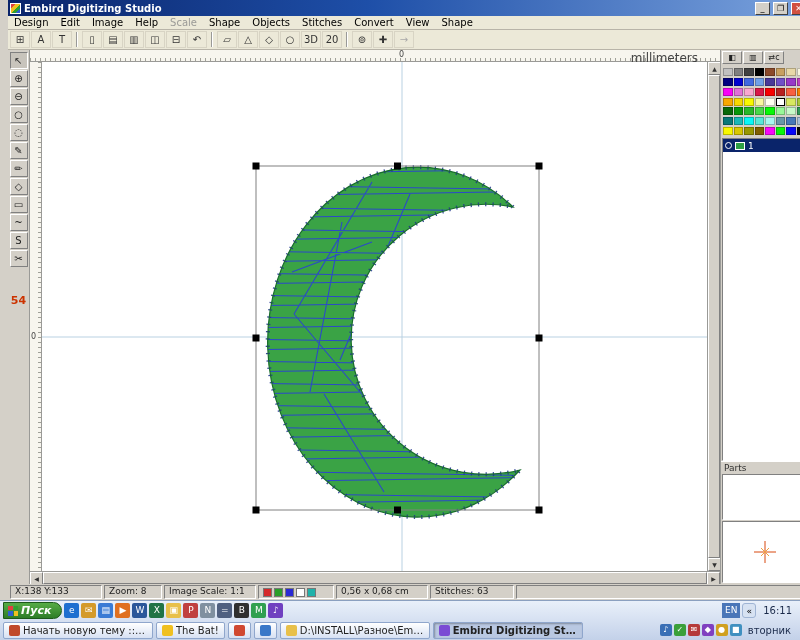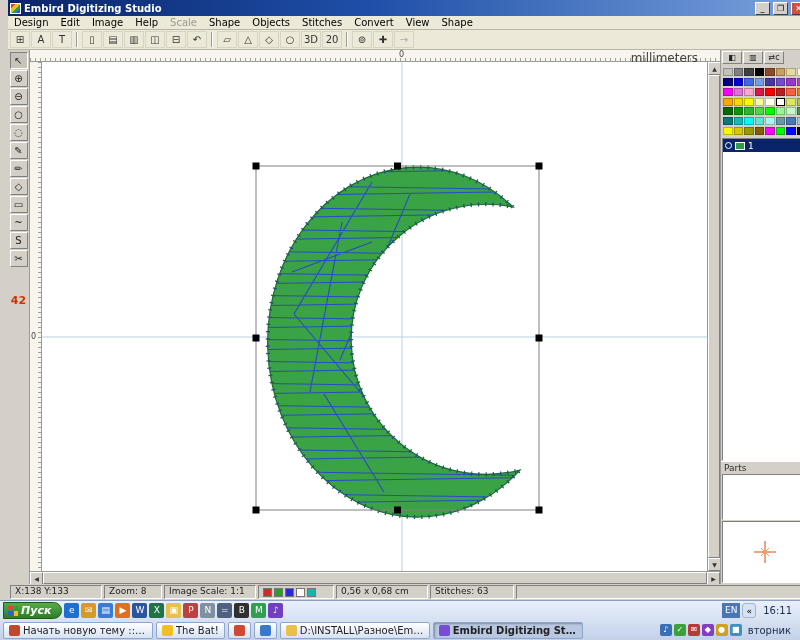--- a/index.html
+++ b/index.html
@@ -165,21 +165,21 @@
           <button class="ts-btn">⊖</button>
           <button class="ts-btn">○</button>
           <button class="ts-btn">◌</button>
           <button class="ts-btn">✎</button>
           <button class="ts-btn">✏</button>
           <button class="ts-btn">◇</button>
           <button class="ts-btn">▭</button>
           <button class="ts-btn">~</button>
           <button class="ts-btn">S</button>
           <button class="ts-btn">✂</button>
-          <div class="ts-count">42</div>
+          <div class="ts-count">54</div>
         </div>
 
       <div class="canvas-col">
         <div class="ruler-top">
           <span class="r-zero" id="ruler-zero-h" style="left: 369px;">0</span>
           <span class="r-units">millimeters</span>
         </div>
         <div class="canvas-row">
           <div class="ruler-left">
             <span id="ruler-zero-v" style="top: 270px;">0</span>

